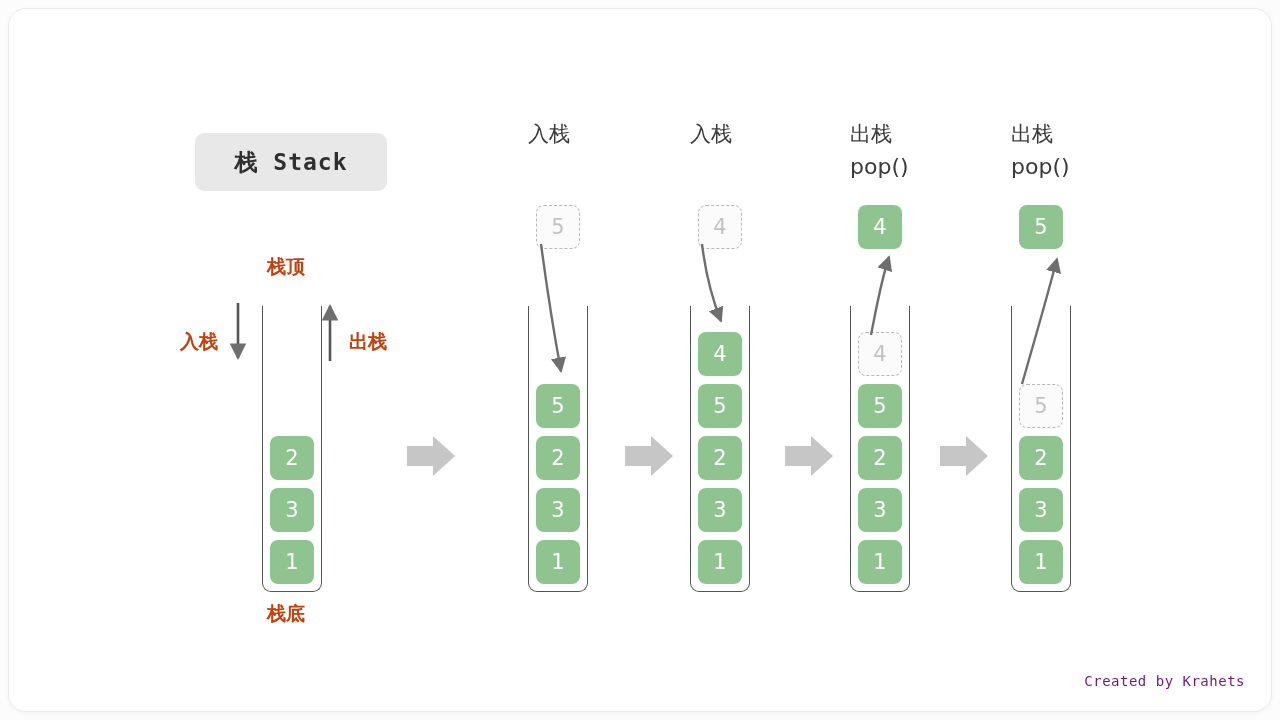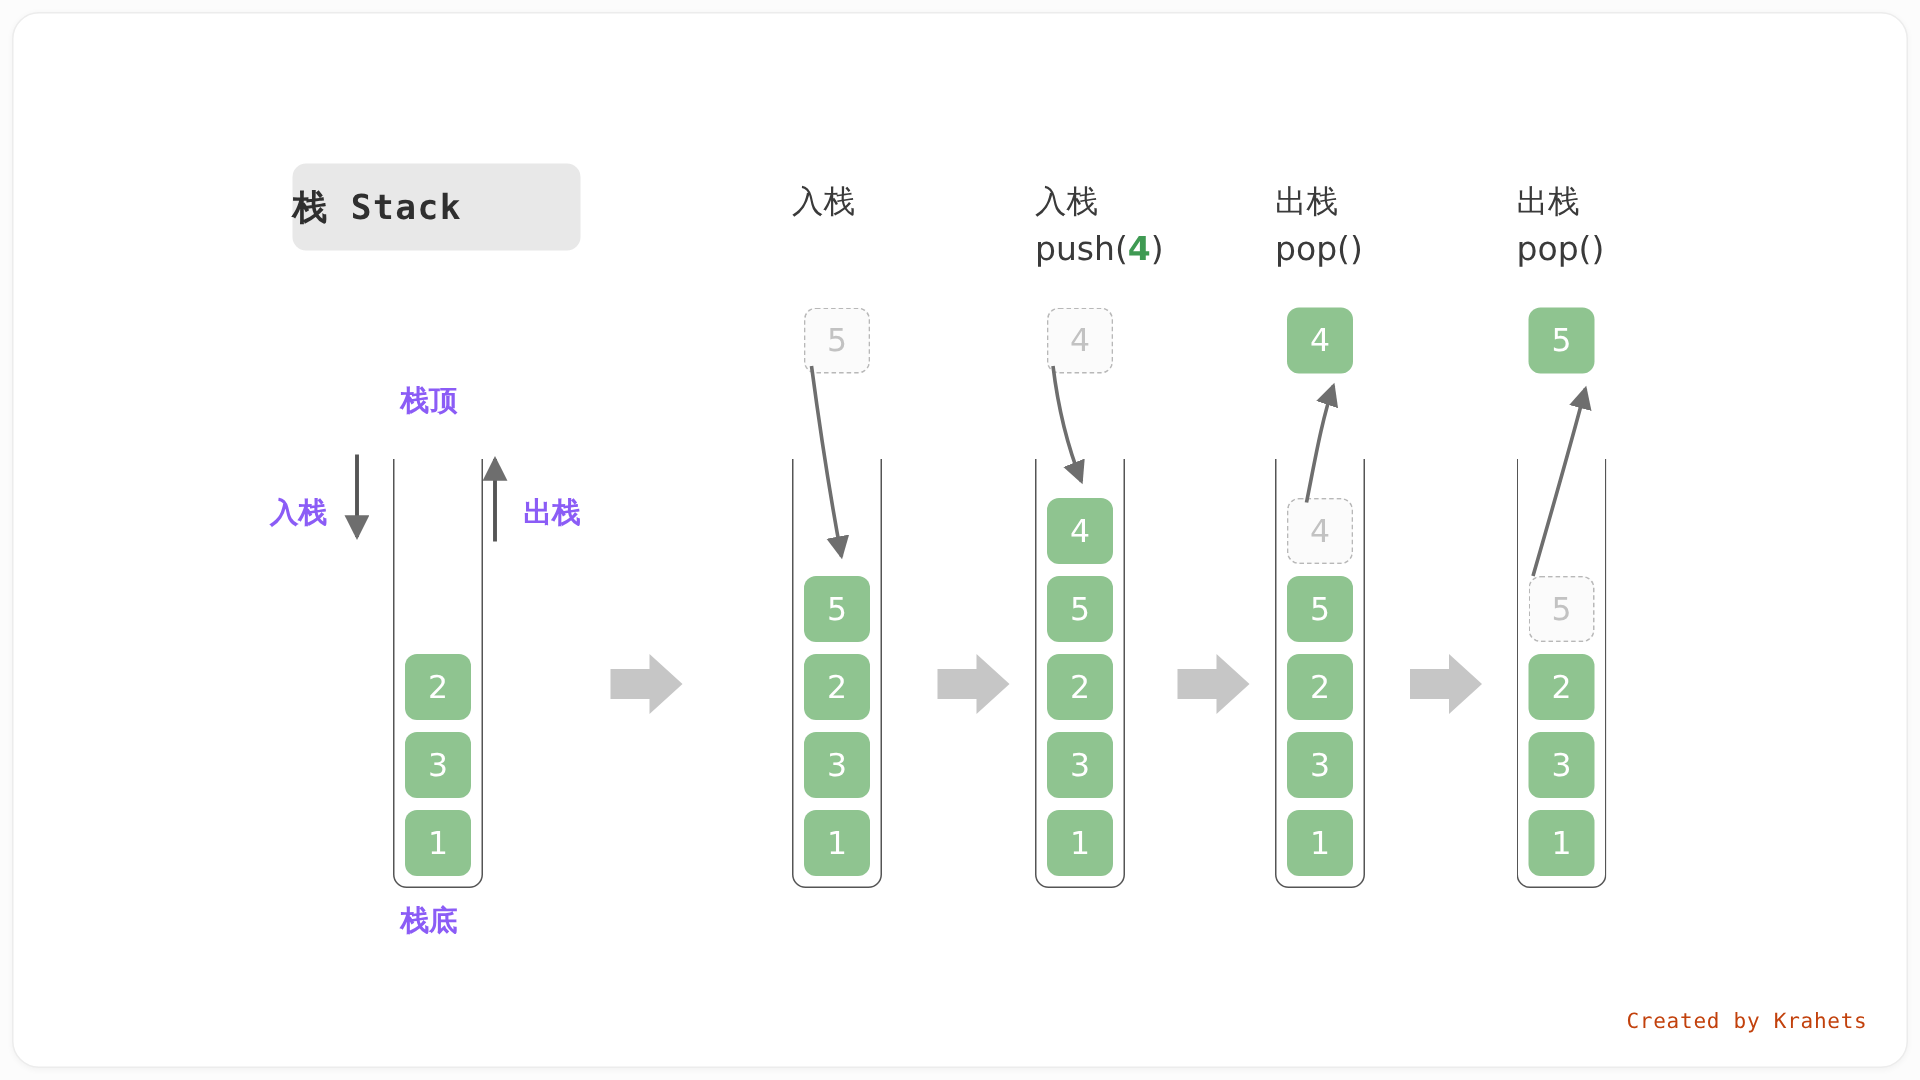--- a/index.html
+++ b/index.html
@@ -16,36 +16,36 @@
     background: #ffffff;
     border: 1px solid #ececec;
     border-radius: 18px;
     box-shadow: 0 1px 4px rgba(0,0,0,0.045);
     overflow: hidden;
   }
 
   
   #title-badge {
     position: absolute;
-    left: 186px; top: 100px;
+    left: 186px; top: 124px;
     width: 192px; height: 58px;
     background: #e8e8e8;
     border-radius: 9px;
-    display: flex; align-items: center; 
+    display: flex; align-items: center; justify-content: center;
   }
   #title-badge .title-text {
     font-family: "DejaVu Sans Mono", "Liberation Mono", monospace;
     font-size: 23px; font-weight: 700; color: #2f2f2f;
     letter-spacing: 1px;
   }
 
   
   .cn-label {
     position: absolute;
-    font-size: 19px; font-weight: 700; color: #8b5cf6;
+    font-size: 19px; font-weight: 700; color: #c2410c;
     white-space: nowrap;
   }
 
   
   .col-head {
     position: absolute;
     width: 170px;
     text-align: left;
     white-space: nowrap;
   }
@@ -96,21 +96,21 @@
     position: absolute; left: 0; top: 0;
     width: 1264px; height: 704px;
     pointer-events: none;
   }
 
   
   #credit {
     position: absolute;
     right: 26px; bottom: 22px;
     font-family: "DejaVu Sans Mono", "Liberation Mono", monospace;
-    font-size: 14px; color: #c2410c;
+    font-size: 14px; color: #701a75;
     letter-spacing: 0.5px;
   }
 </style>
 </head>
 <body>
 
 <div id="canvas">
 
   <div id="title-badge">
     <span class="title-text">栈 Stack</span>
@@ -131,21 +131,20 @@
         <div class="op-cn">入栈</div>
       </div>
       <div class="cell ghost" style="left: 527px; top: 196px;">5</div>
       <div class="stack-box" style="left: 519px; top: 297px; height: 286px;"></div>
       <div class="cell solid" style="left: 527px; top: 375px;">5</div>
       <div class="cell solid" style="left: 527px; top: 427px;">2</div>
       <div class="cell solid" style="left: 527px; top: 479px;">3</div>
       <div class="cell solid" style="left: 527px; top: 531px;">1</div>
       <div class="col-head" style="left: 681px; top: 108px;">
         <div class="op-cn">入栈</div>
-        <div class="op-code"><span>push(</span><span class="arg">4</span><span>)</span></div>
       </div>
       <div class="cell ghost" style="left: 689px; top: 196px;">4</div>
       <div class="stack-box" style="left: 681px; top: 297px; height: 286px;"></div>
       <div class="cell solid" style="left: 689px; top: 323px;">4</div>
       <div class="cell solid" style="left: 689px; top: 375px;">5</div>
       <div class="cell solid" style="left: 689px; top: 427px;">2</div>
       <div class="cell solid" style="left: 689px; top: 479px;">3</div>
       <div class="cell solid" style="left: 689px; top: 531px;">1</div>
       <div class="col-head" style="left: 841px; top: 108px;">
         <div class="op-cn">出栈</div>

